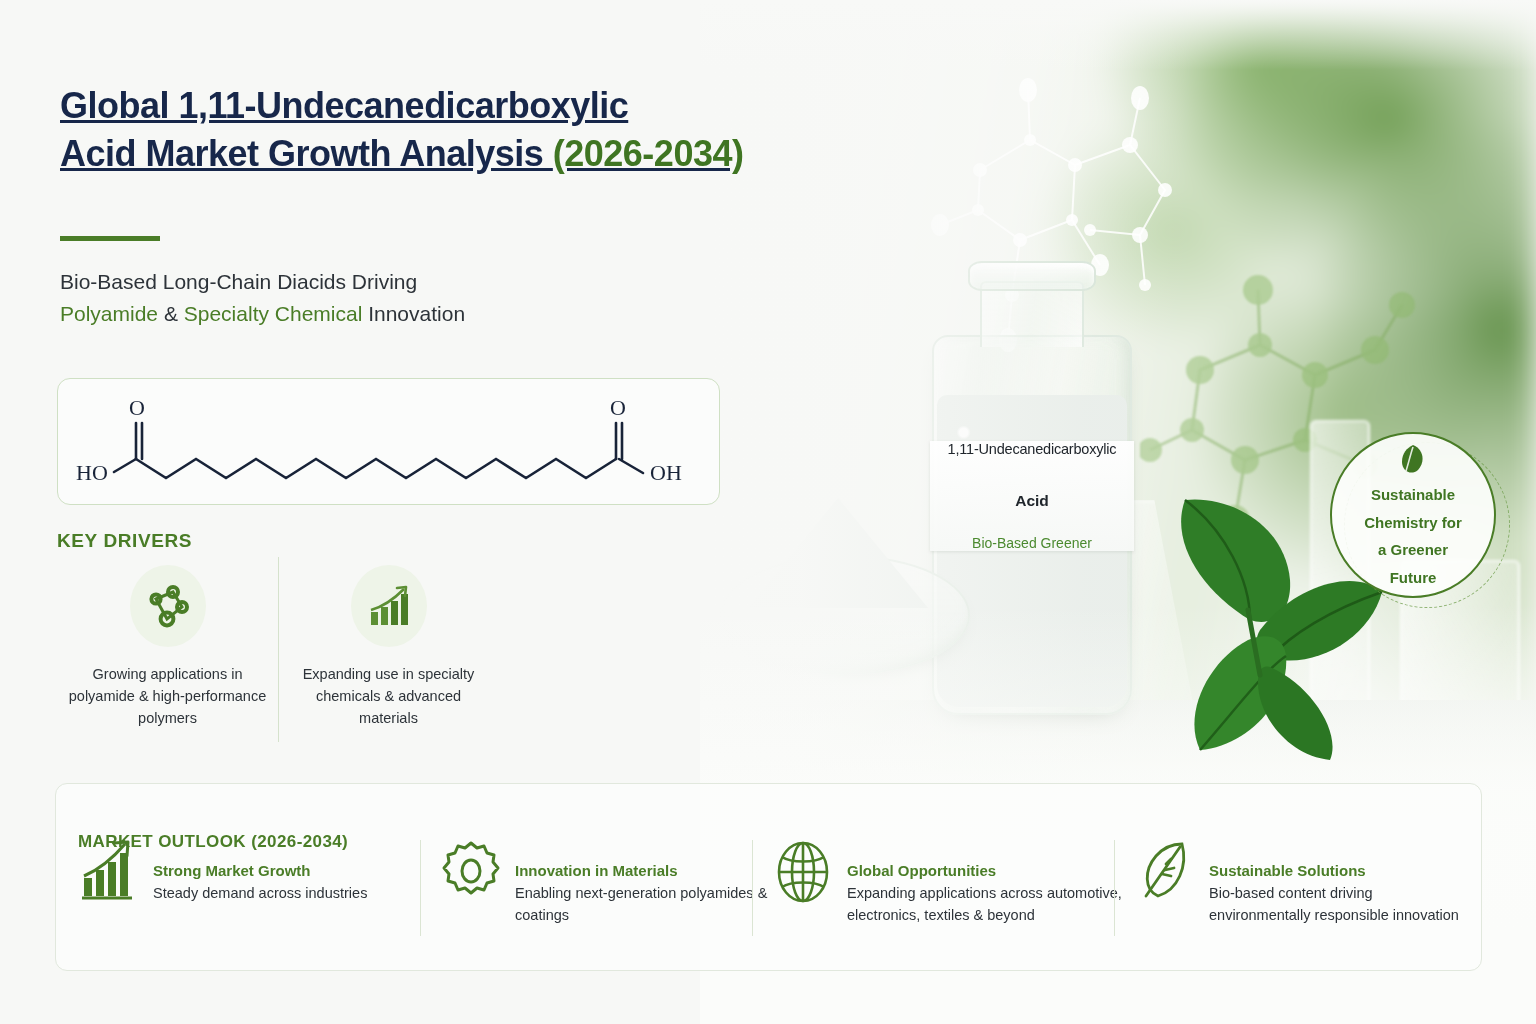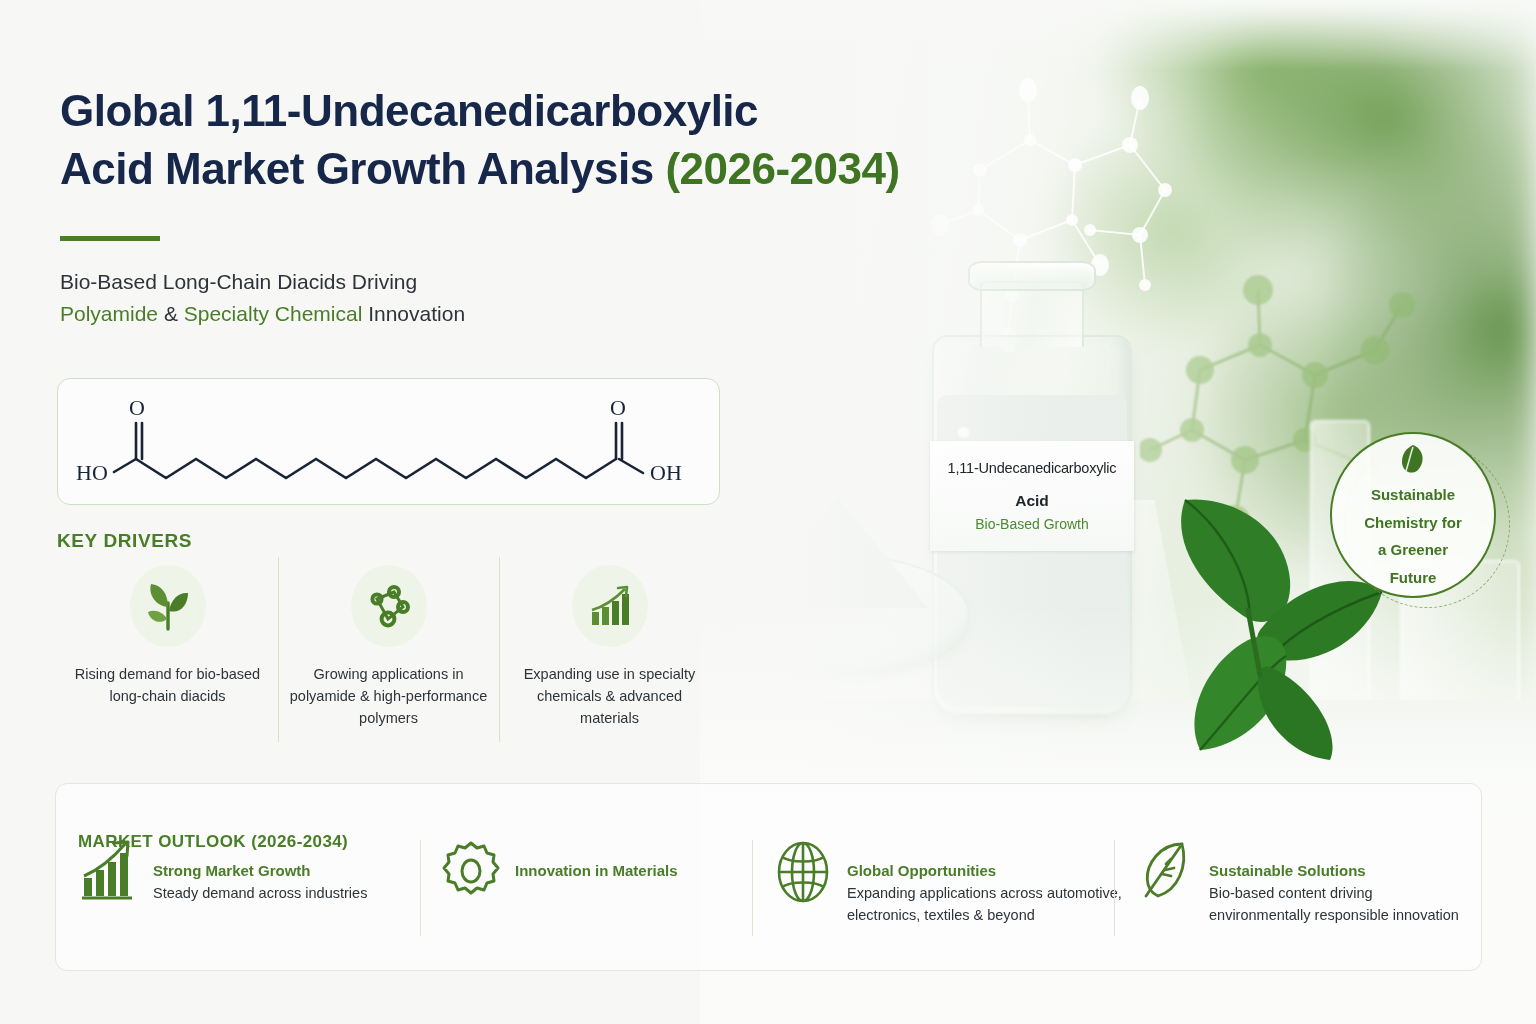--- a/index.html
+++ b/index.html
@@ -97,21 +97,21 @@
     position:absolute; left:36px; top:6px; width:128px; height:30px;
     background:linear-gradient(180deg, rgba(255,255,255,.85), rgba(232,241,233,.6));
     border:2px solid rgba(216,229,217,.95);
     border-radius:14px/10px;
     box-shadow: inset 0 3px 6px rgba(255,255,255,.95);
   }
   .jar-label {
     position:absolute; left:-2px; right:-2px; top:186px; height:110px;
     background:linear-gradient(180deg, rgba(255,255,255,.93), rgba(247,249,247,.93));
     box-shadow:0 1px 3px rgba(120,135,120,.18);
-    display:flex; flex-direction:column; align-items:center; justify-content:center;
+    display:flex; flex-direction:column; align-items:center; justify-content:space-between;
     z-index:3;
   }
   .jar-label .l1 { font-size:14.5px; color:#20262c; letter-spacing:-.2px; white-space:nowrap; }
   .jar-label .l2 { font-size:15.5px; color:#20262c; font-weight:600; margin-top:16px; }
   .jar-label .l3 { font-size:14px; color:#4b8a2f; margin-top:6px; }
 
   
   .dish {
     position:absolute; left:20px; top:555px; width:250px; height:120px;
     border-radius:50%;
@@ -136,22 +136,22 @@
       radial-gradient(circle 7px at 56% 92%, #fff 60%, #e8ede9 100%);
     clip-path: polygon(50% 0%, 100% 100%, 0% 100%);
     filter: blur(.3px);
   }
 
   
   #content { position:absolute; left:0; top:0; width:760px; height:1024px; z-index:5; }
 
   .title {
     position:absolute; left:60px; top:82px; width:900px;
-    font-size:44px; font-weight:bold; line-height:1.32;
-    color:#17274a; letter-spacing:-.5px;
+    font-size:36px; font-weight:bold; line-height:1.32;
+    color:#17274a; letter-spacing:-.5px;text-decoration:underline;
   }
   .title .yrs { color:#3f7522; }
 
   .rule { position:absolute; left:60px; top:236px; width:100px; height:5px; background:#4a7d27; }
 
   .subtitle {
     position:absolute; left:60px; top:266px; width:700px;
     font-size:21px; line-height:1.52; color:#2d3339; font-weight:400;
   }
   .subtitle .g { color:#4a7d27; }
@@ -302,21 +302,21 @@
 
   <div class="jar-wrap">
     <div class="jar-body">
       <div class="jar-granules"></div>
     </div>
     <div class="jar-neck"></div>
     <div class="jar-lip"></div>
     <div class="jar-label">
       <div class="l1">1,11-Undecanedicarboxylic</div>
       <div class="l2">Acid</div>
-      <div class="l3">Bio-Based Growth</div>
+      <div class="l3">Bio-Based Greener</div>
     </div>
   </div>
 
   <div class="dish"></div>
   <div class="dish-pile"></div>
 
   <svg class="leaf-svg" style="left:430px;top:470px;" width="260" height="290" viewBox="0 0 260 290">
     <g>
       <path d="M120 150 C70 120 40 70 55 30 C100 25 155 55 160 110 C162 140 145 158 120 150Z" fill="#2f7d27"></path>
       <path d="M55 30 C95 60 120 110 120 150" stroke="#1f5c18" stroke-width="2.5" fill="none"></path>
@@ -381,31 +381,20 @@
         <text x="592" y="101">OH</text>
         <text x="71" y="36">O</text>
         <text x="552" y="36">O</text>
       </g>
     </svg>
   </div>
 
   <div class="kd-title">KEY DRIVERS</div>
   <div class="kd-row">
 
-    <div class="kd-col">
-      <div class="kd-icon">
-        <svg width="46" height="50" viewBox="0 0 46 50">
-          <path d="M23 48 L23 22" stroke="#4a7d27" stroke-width="3.4" fill="none" stroke-linecap="round"></path>
-          <path d="M23 26 C23 12 16 4 6 3 C3 14 11 25 23 26Z" fill="#5c8f33"></path>
-          <path d="M24 30 C26 18 34 11 43 12 C43 24 35 33 24 30Z" fill="#4a7d27"></path>
-          <path d="M22 38 C18 31 10 28 3 31 C5 40 15 44 22 38Z" fill="#6fa043"></path>
-        </svg>
-      </div>
-      <div class="kd-text">Rising demand for bio-based long-chain diacids</div>
-    </div>
 
     <div class="kd-col">
       <div class="kd-icon">
         <svg width="46" height="46" viewBox="0 0 46 46">
           <g stroke="#4a7d27" stroke-width="3" fill="none">
             <path d="M11 16 L28 9 L37 24 L22 36 Z"></path>
           </g>
           <g fill="none" stroke="#4a7d27" stroke-width="4">
             <circle cx="28" cy="9" r="5"></circle>
               <circle cx="37" cy="24" r="5"></circle>
@@ -461,20 +450,21 @@
     <div class="mo-ic">
       <svg width="60" height="62" viewBox="0 0 60 62">
         <g fill="none" stroke="#4a7d27" stroke-width="3" stroke-linejoin="round">
           <path d="M30 3 l6 5 7-2 3 7 7 2 -1 7 5 6 -5 6 1 7 -7 2 -3 7 -7-2 -6 5 -6-5 -7 2 -3-7 -7-2 1-7 -5-6 5-6 -1-7 7-2 3-7 7 2Z"></path>
           <ellipse cx="30" cy="31" rx="9" ry="11"></ellipse>
         </g>
       </svg>
     </div>
     <div class="mo-tx">
       <div class="mo-h">Innovation in Materials</div>
+      <div class="mo-p">Enabling next-generation polyamides &amp; coatings</div>
     </div>
   </div>
 
   <div class="mo-item c">
     <div class="mo-ic">
       <svg width="58" height="64" viewBox="0 0 58 64">
         <g fill="none" stroke="#4a7d27" stroke-width="2.6">
           <ellipse cx="29" cy="32" rx="24" ry="29"></ellipse>
           <ellipse cx="29" cy="32" rx="11" ry="29"></ellipse>
           <path d="M5 32 L53 32"></path>

